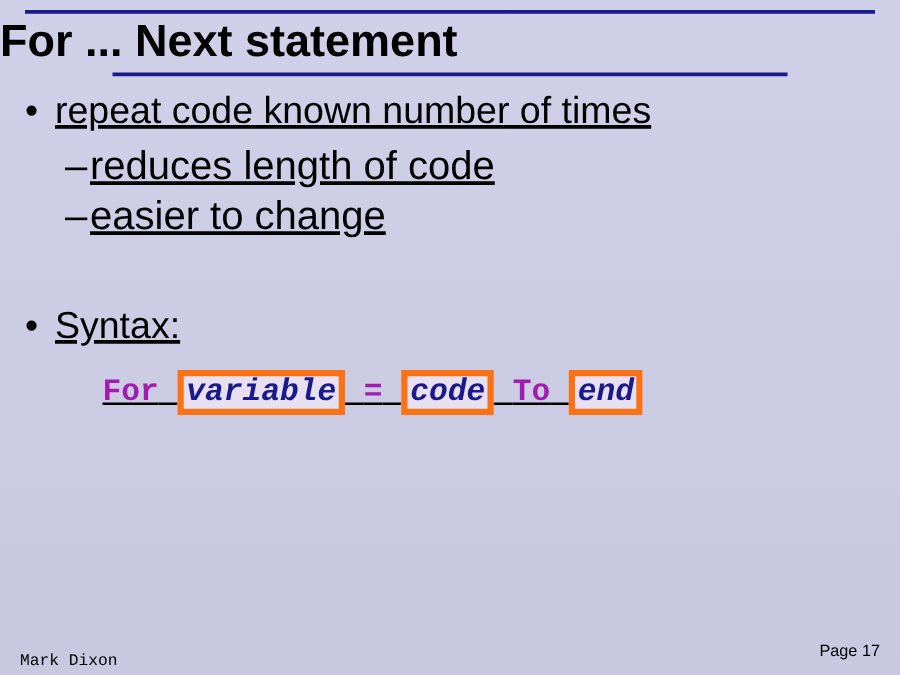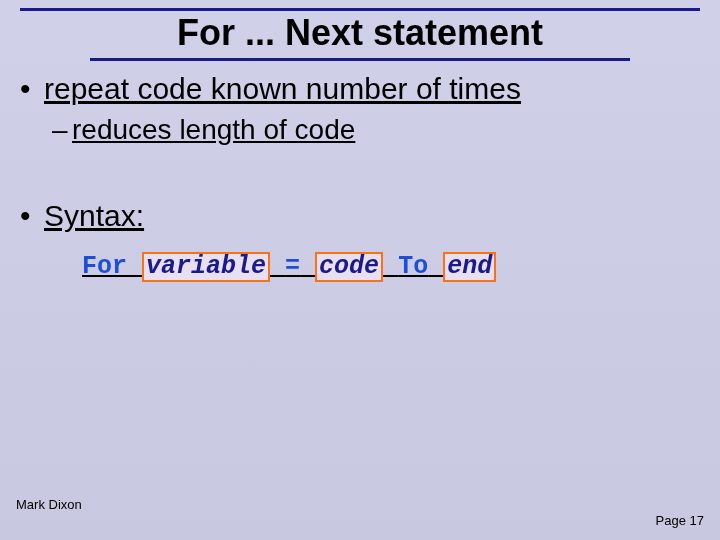--- a/index.html
+++ b/index.html
@@ -17,21 +17,20 @@
     left: 20px;
     right: 20px;
     height: 3px;
     background: #1a1a8a;
   }
   .title {
     position: absolute;
     top: 12px;
     left: 0;
     right: 0;
-    text-align: center;
     font-size: 36px;
     font-weight: bold;
     color: #000;
   }
   .hr-title {
     position: absolute;
     top: 58px;
     left: 90px;
     right: 90px;
     height: 3px;
@@ -51,21 +50,21 @@
     padding-left: 24px;
     position: relative;
   }
   .b1::before {
     content: "•";
     position: absolute;
     left: 0;
     top: 0;
   }
   .b2 {
-    font-size: 28px;
+    font-size: 32px;
     color: #000;
     padding-left: 52px;
     position: relative;
     line-height: 1.25;
   }
   .b2::before {
     content: "–";
     position: absolute;
     left: 32px;
     top: 0;
@@ -76,52 +75,54 @@
     margin-top: 18px;
     font-family: "Courier New", Courier, monospace;
     font-size: 25px;
     font-weight: bold;
     color: #1a1a8a;
     line-height: 1.3;
   }
   .code-line2 { padding-left: 36px; }
   .boxed {
     display: inline-block;
-    border: 2px solid #f97316;
+    border: 5px solid #f97316;
     background: #e8dff0;
     font-style: italic;
     padding: 0 2px;
     line-height: 1.05;
   }
-  .kw { color: #1d4ed8; }
+  .kw { color: #a21caf; }
   .footer-left {
     position: absolute;
-    bottom: 28px;
+    bottom: 4px;
     left: 16px;
     font-size: 13px;
     color: #000;
+    font-family: Liberation Mono, monospace;
   }
   .footer-right {
     position: absolute;
     bottom: 12px;
     right: 16px;
     font-size: 13px;
     color: #000;
   }
 </style>
 </head>
 <body>
 
 <div class="hr-top"></div>
 <div class="title">For ... Next statement</div>
 <div class="hr-title"></div>
 
 <div class="content">
   <div class="b1">repeat code known number of times</div>
   <div class="b2">reduces length of code</div>
+  <div class="b2">easier to change</div>
   <div class="gap"></div>
   <div class="b1">Syntax:</div>
 
   <div class="code-block">
     <div>
       <span class="kw">For</span>
       <span class="boxed">variable</span>
       <span class="kw">=</span>
       <span class="boxed">code</span>
       <span class="kw">To</span>

